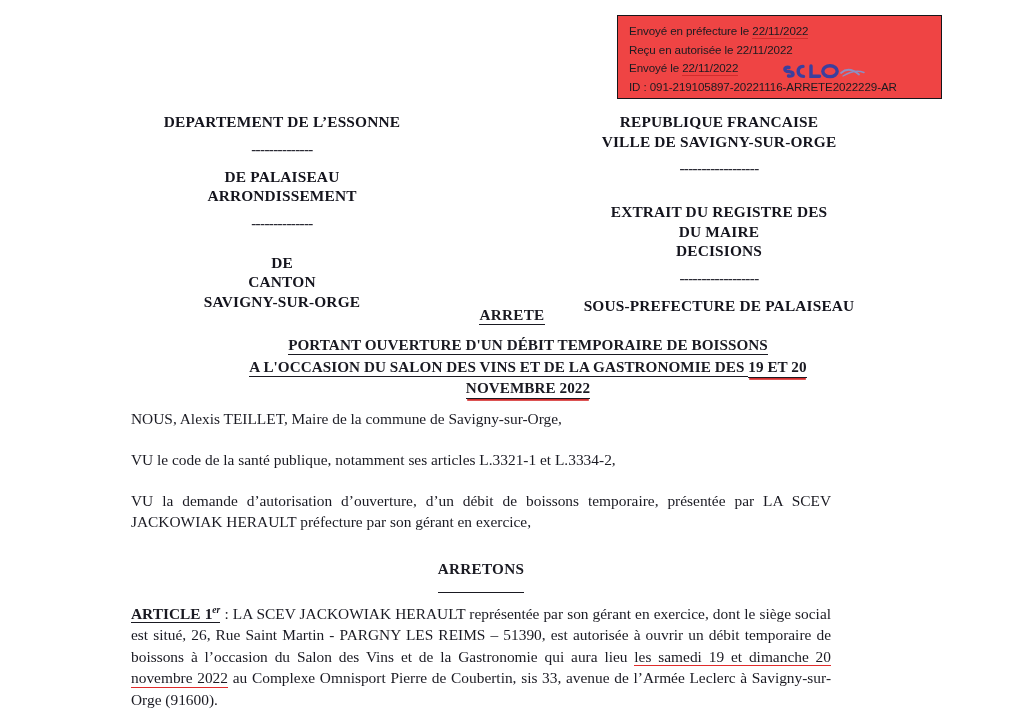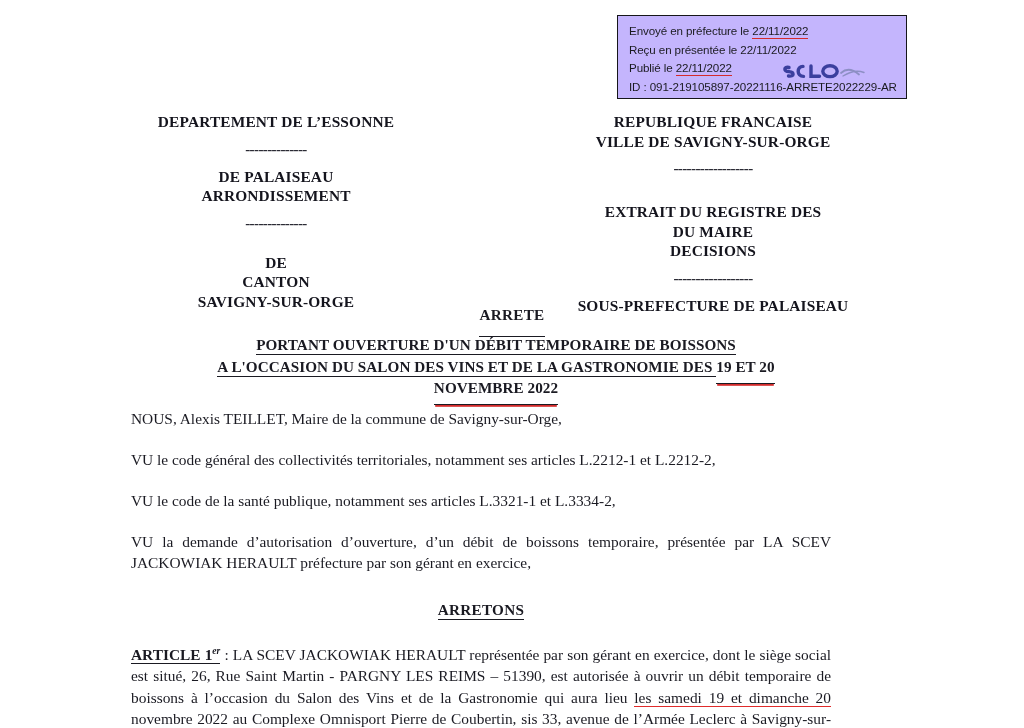--- a/index.html
+++ b/index.html
@@ -15,24 +15,24 @@
     font-family: "Liberation Serif", "DejaVu Serif", serif;
     color: #1a1a22;
     -webkit-font-smoothing: antialiased;
   }
 
   
   .stamp-box {
     position: absolute;
     left: 617px;
     top: 15px;
-    width: 290px;
+    width: 325px;
     height: 84px;
     border: 1.5px solid #16161a;
-    background: #c4b5fd;
+    background: #ef4444;
     box-sizing: border-box;
     padding: 6px 0 0 11px;
   }
   .stamp-line {
     font-family: "Liberation Sans", "DejaVu Sans", sans-serif;
     font-size: 11.6px;
     line-height: 18.6px;
     color: #1b1b20;
     white-space: nowrap;
     letter-spacing: -0.1px;
@@ -46,21 +46,21 @@
     left: 163px;
     top: 43px;
     width: 120px;
     height: 24px;
     pointer-events: none;
   }
 
   
   .letterhead {
     position: absolute;
-    left: 8px;
+    left: 14px;
     top: 112px;
     width: 980px;
     display: flex;
     align-items: flex-start;
   }
   .lh-col {
     text-align: center;
     font-weight: bold;
     color: #14141d;
     font-size: 15.4px;
@@ -93,42 +93,42 @@
     left: 0;
     top: 306px;
     width: 1024px;
     text-align: center;
     font-weight: bold;
     font-size: 15.2px;
     letter-spacing: 0.3px;
   }
   .arrete-title span {
     border-bottom: 1.4px solid #1a1a22;
-    padding-bottom: 13px;
+    padding-bottom: 1px;
   }
 
   .subtitle {
     position: absolute;
-    left: 144px;
+    left: 176px;
     top: 334px;
     width: 704px;
     text-align: center;
     font-weight: bold;
     font-size: 15.2px;
     line-height: 21.5px;
     letter-spacing: 0.05px;
   }
   .subtitle .ul {
     border-bottom: 1.4px solid #1a1a22;
     padding-bottom: 1px;
   }
   .subtitle .ul-red {
     border-bottom: 1.4px solid #1a1a22;
     box-shadow: 0 3px 0 -1.2px #d42b2b;
-    padding-bottom: 8px;
+    padding-bottom: 2px;
   }
 
   
   .body-block {
     position: absolute;
     left: 131px;
     top: 408px;
     width: 700px;
     font-size: 15.4px;
     line-height: 21px;
@@ -140,21 +140,21 @@
 
   .arretons {
     text-align: center;
     font-weight: bold;
     font-size: 15.2px;
     letter-spacing: 0.3px;
     margin: 26px 0 24px 0;
   }
   .arretons span {
     border-bottom: 1.4px solid #1a1a22;
-    padding-bottom: 1px;
+    padding-bottom: 15px;
   }
 
   .art-label {
     font-weight: bold;
     border-bottom: 1.4px solid #1a1a22;
   }
   .art-label sup {
     font-size: 9.6px;
     vertical-align: super;
     line-height: 0;
@@ -174,25 +174,25 @@
 </style>
 </head>
 <body>
 
 <div class="stamp-box">
   <div class="stamp-line">
     <span>Envoyé en préfecture le</span>
     <span class="u-red">22/11/2022</span>
   </div>
   <div class="stamp-line">
-    <span>Reçu en présentée le</span>
+    <span>Reçu en autorisée le</span>
     <span>22/11/2022</span>
   </div>
   <div class="stamp-line">
-    <span>Publié le</span>
+    <span>Envoyé le</span>
     <span class="u-red">22/11/2022</span>
   </div>
   <div class="stamp-line">ID : 091-219105897-20221116-ARRETE2022229-AR</div>
 
   <svg class="stamp-sign" viewBox="0 0 120 24" aria-hidden="true">
     <g fill="none" stroke="#3b3f9e" stroke-width="3.4" stroke-linecap="round">
       <path d="M8 8.5 C2.5 7.2, 2.5 12.2, 8 12.6 C13.5 13, 13.5 18, 7.5 17"></path>
       <path d="M22 7.4 C15.5 7.4, 15.5 17.4, 22.5 17.4"></path>
       <path d="M30 7 L30 17.2 L38.5 17.2"></path>
       <ellipse cx="49" cy="12.2" rx="7.2" ry="5.4"></ellipse>
@@ -242,21 +242,20 @@
 
 <div class="subtitle">
   <span class="ul">PORTANT OUVERTURE D'UN DÉBIT TEMPORAIRE DE BOISSONS</span><br>
   <span class="ul">A L'OCCASION DU SALON DES VINS ET DE LA GASTRONOMIE DES </span><span class="ul-red">19 ET 20</span><br>
   <span class="ul-red">NOVEMBRE 2022</span>
 </div>
 
 <div class="body-block">
 
   <p class="para">NOUS, Alexis TEILLET, Maire de la commune de Savigny-sur-Orge,</p>
-  <p class="para">VU le code général des collectivités territoriales, notamment ses articles L.2212-1 et L.2212-2,</p>
   <p class="para">VU le code de la santé publique, notamment ses articles L.3321-1 et L.3334-2,</p>
   <p class="para">VU la demande d’autorisation d’ouverture, d’un débit de boissons temporaire, présentée par LA SCEV JACKOWIAK HERAULT préfecture par son gérant en exercice,</p>
 
   <div class="arretons">
     <span>ARRETONS</span>
   </div>
 
   <p class="article-para"><span class="art-label"><span>ARTICLE 1</span><sup>er</sup></span><span> : </span><span>LA SCEV JACKOWIAK HERAULT représentée par son gérant en exercice, dont le siège social est situé, 26, Rue Saint Martin - PARGNY LES REIMS – 51390, est autorisée à ouvrir un débit temporaire de boissons à l’occasion du Salon des Vins et de la Gastronomie qui aura lieu </span><span class="red-u">les samedi 19 et dimanche 20 novembre 2022</span><span> au Complexe Omnisport Pierre de Coubertin, sis 33, avenue de l’Armée Leclerc à Savigny-sur-Orge (91600).</span></p>
 
 </div>

